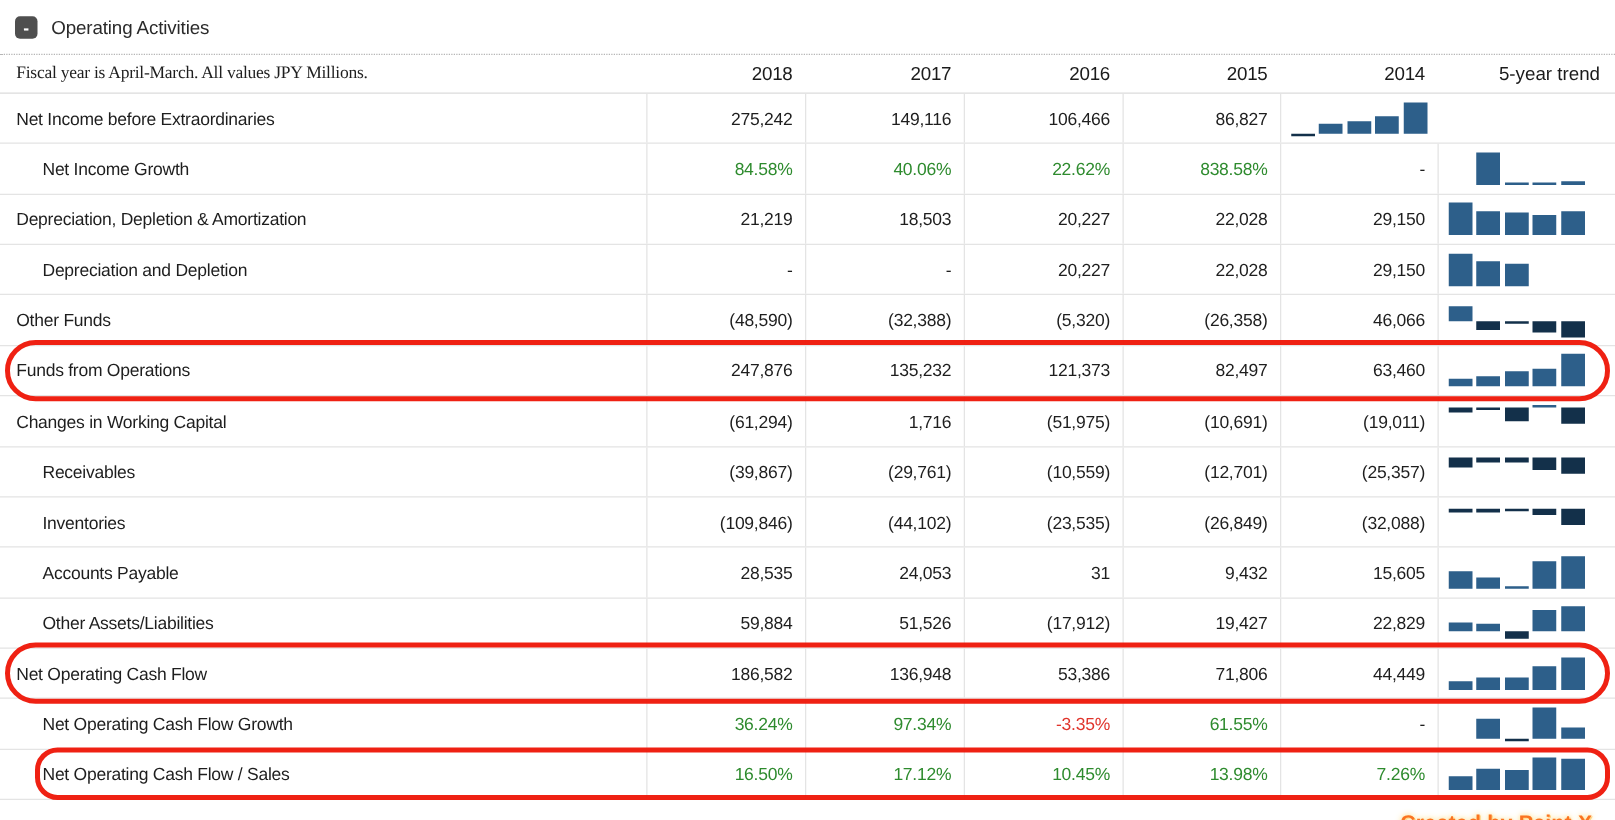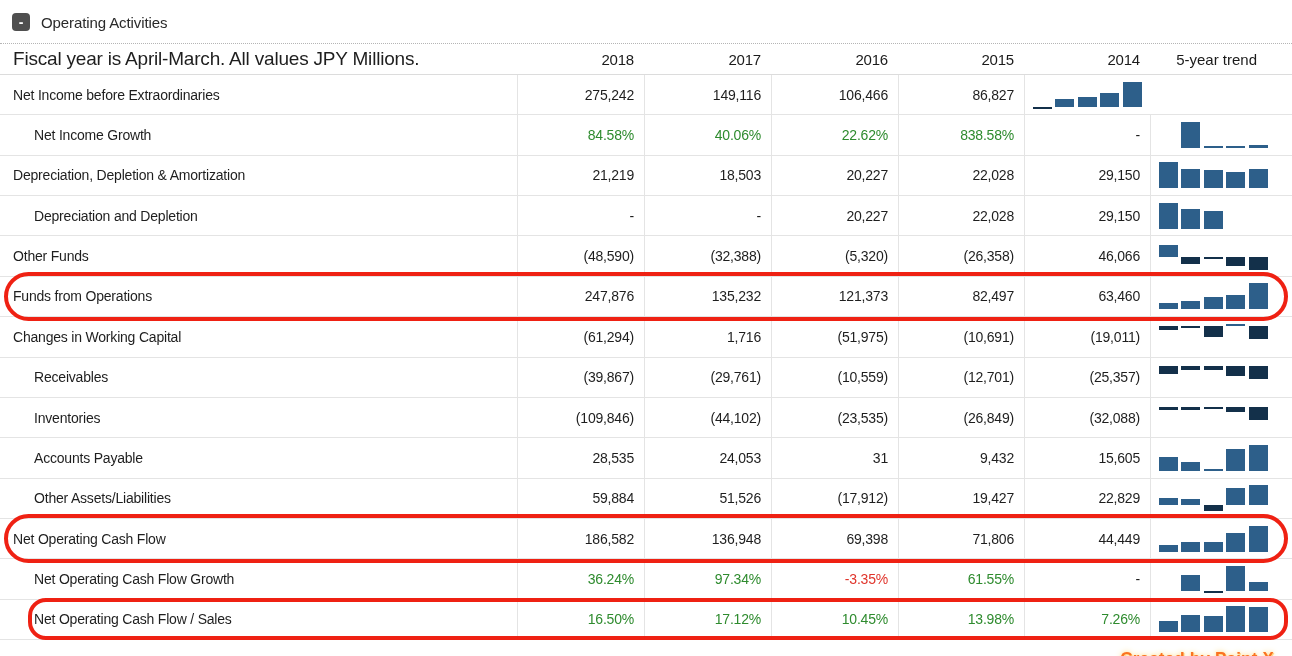--- a/index.html
+++ b/index.html
@@ -18,23 +18,23 @@
   .header-row { height: 31px; border-bottom: 1px solid #dcdcdc; }
 
   .cell { display: flex; align-items: center; }
   .col-label { width: 517px; padding-left: 13px; font-size: 14px; letter-spacing: -0.2px; }
   .col-label.indent { padding-left: 34px; }
   .col-year { width: 127px; justify-content: flex-end; padding-right: 10px; font-size: 14px; letter-spacing: -0.2px; }
   .col-year.w126 { width: 126px; }
   .col-trend { width: 142px; justify-content: flex-end; padding-right: 22px; }
   .data .col-year, .data .col-trend { border-left: 1px solid #e4e4e4; }
 
-  .header-row .col-label { font-size: 19px; color: #1e1e1e; }
+  .header-row .col-label { font-size: 14px; color: #1e1e1e; font-family: Liberation Serif, serif; }
   .header-row .col-year, .header-row .col-trend { font-size: 15px; color: #1b1b1b; padding-right: 10px; }
-  .header-row .col-trend { padding-right: 35px; }
+  .header-row .col-trend { padding-right: 12px; }
 
   .val-green { color: #2e8b2e; }
   .val-red { color: #e0342b; }
 
   .trend-chart { position: relative; width: 112px; height: 28px; }
   .tbar { position: absolute; }
 
   .red-circle { position: absolute; border: 4px solid #ee1506; border-radius: 26px;
                 pointer-events: none; opacity: 0.95; }
 
@@ -243,21 +243,21 @@
             <div class="tbar" style="left: 45.8px; width: 19px; height: 5.98632px; top: 21.0137px; background: rgb(19, 48, 74);"></div>
             <div class="tbar" style="left: 68.2px; width: 19px; height: 17.2204px; top: 3.79331px; background: rgb(45, 95, 138);"></div>
             <div class="tbar" style="left: 90.6px; width: 19px; height: 20.0137px; top: 1px; background: rgb(45, 95, 138);"></div>
           </div>
         </div>
       </div>
       <div class="grid-row data">
         <div class="cell col-label">Net Operating Cash Flow</div>
         <div class="cell col-year">186,582</div>
         <div class="cell col-year">136,948</div>
-        <div class="cell col-year">69,398</div>
+        <div class="cell col-year">53,386</div>
         <div class="cell col-year w126">71,806</div>
         <div class="cell col-year w126">44,449</div>
         <div class="cell col-trend">
           <div class="trend-chart">
             <div class="tbar" style="left: 1px; width: 19px; height: 6.19392px; top: 20.8061px; background: rgb(45, 95, 138);"></div>
             <div class="tbar" style="left: 23.4px; width: 19px; height: 10.0061px; top: 16.9939px; background: rgb(45, 95, 138);"></div>
             <div class="tbar" style="left: 45.8px; width: 19px; height: 9.67054px; top: 17.3295px; background: rgb(45, 95, 138);"></div>
             <div class="tbar" style="left: 68.2px; width: 19px; height: 19.0836px; top: 7.91644px; background: rgb(45, 95, 138);"></div>
             <div class="tbar" style="left: 90.6px; width: 19px; height: 26px; top: 1px; background: rgb(45, 95, 138);"></div>
           </div>

